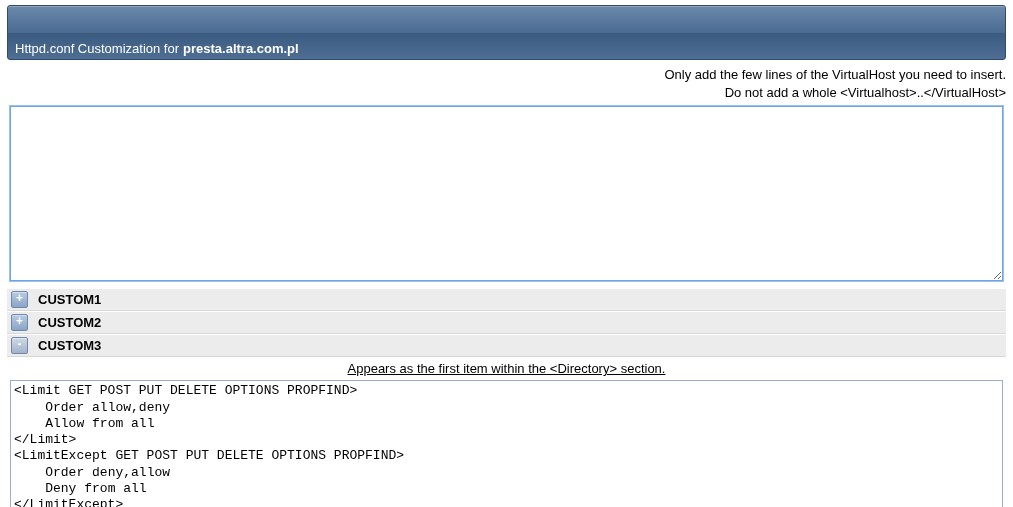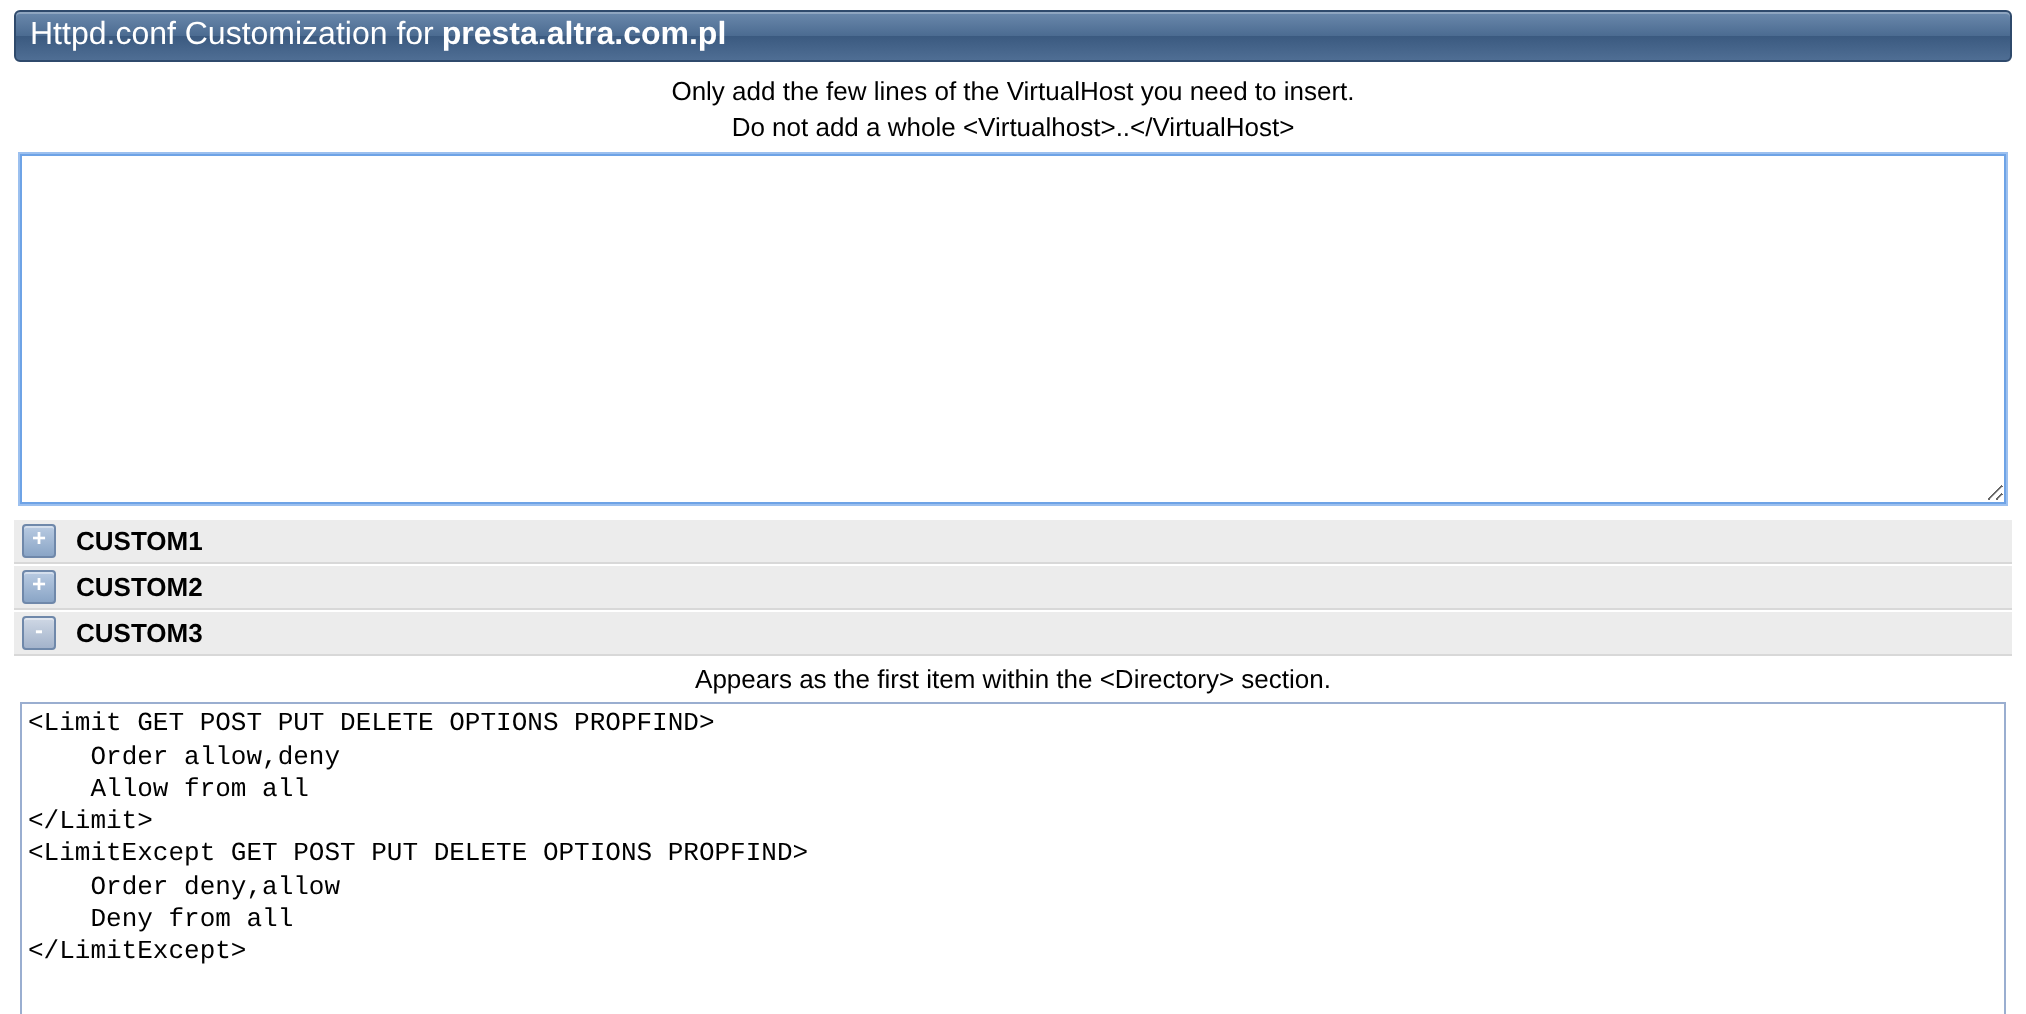--- a/index.html
+++ b/index.html
@@ -14,32 +14,33 @@
     width: 1013px;
     box-sizing: border-box;
     padding: 5px 7px;
   }
   .title-bar {
     background: linear-gradient(to bottom, #6b89ac 0%, #4b6b91 50%, #3b5a80 51%, #4f6e94 100%);
     border: 1px solid #2f4a6c;
     border-radius: 3px;
     color: #ffffff;
     padding: 3px 7px;
-    font-size: 16px;
+    font-size: 13px;
     font-weight: normal;
     display: flex;
     align-items: baseline;
     gap: 4px;
     box-shadow: inset 0 1px 0 rgba(255,255,255,0.25);
   }
   .title-bar .host {
     font-weight: bold;
+    margin-top: 32px;
   }
   .instruction-block {
-    text-align: center;
+    text-align: right;
     padding: 6px 0 2px 0;
     font-size: 13px;
     line-height: 1.4;
   }
   .textarea-wrap {
     padding: 2px 3px 4px 3px;
   }
   textarea.config-area {
     width: 100%;
     box-sizing: border-box;
@@ -87,20 +88,21 @@
     background: linear-gradient(to bottom, #cfd8e5, #a3b3cb);
   }
   .section-label {
     font-size: 13px;
     font-weight: bold;
   }
   .section-desc {
     text-align: center;
     font-size: 13px;
     padding: 4px 0 2px 0;
+    text-decoration: underline;
   }
   .thin-gap {
     height: 4px;
   }
 </style>
 </head>
 <body>
 
 <div class="page">
 

